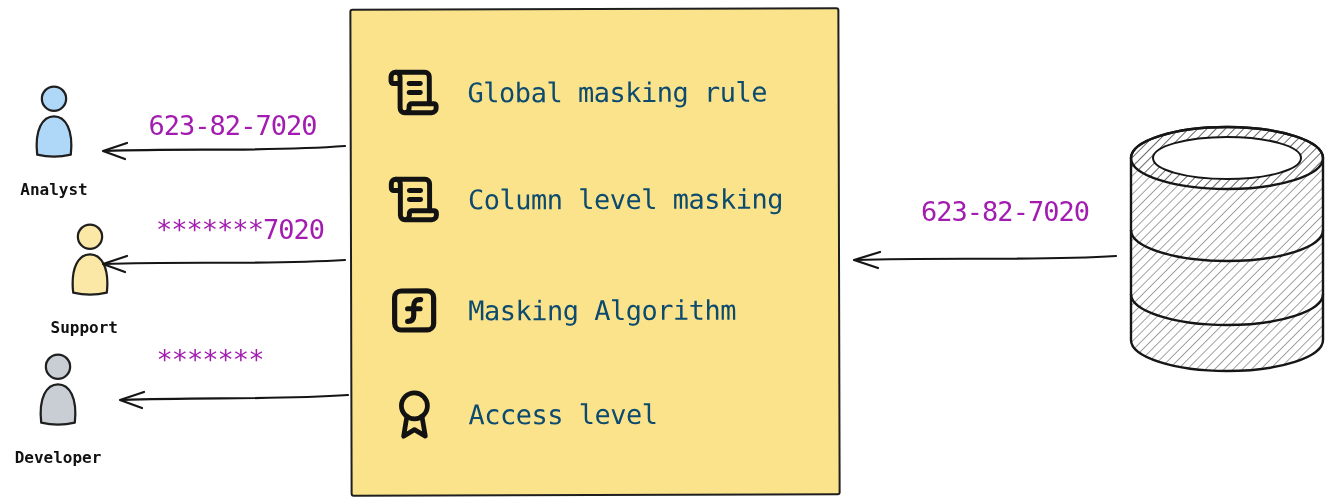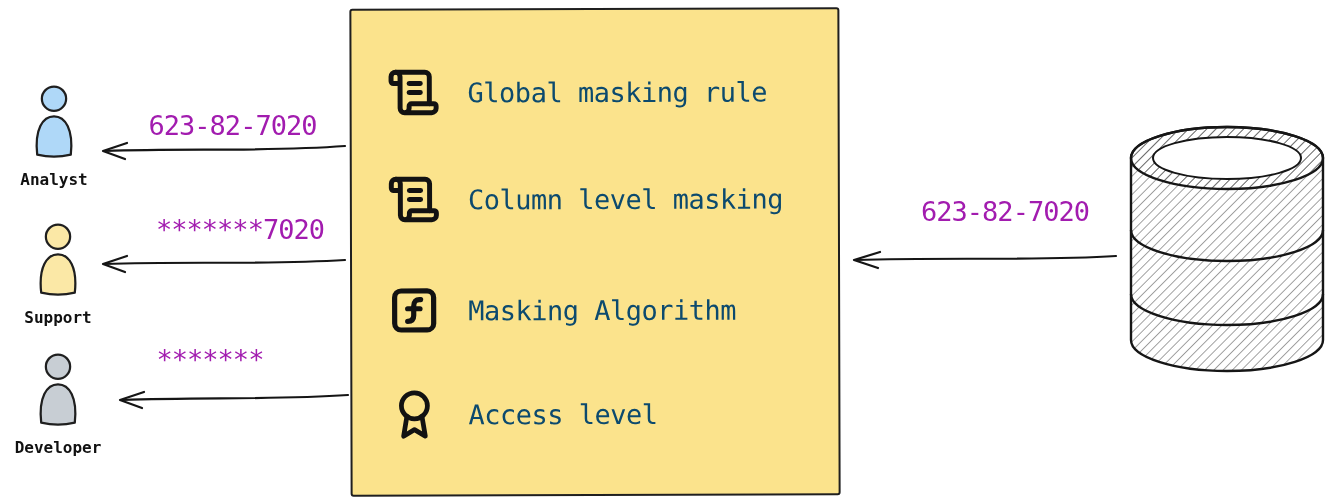--- a/index.html
+++ b/index.html
@@ -14,21 +14,21 @@
     background:#FBE38C;border:2px solid #1f1f1f;border-radius:3px;
     transform:rotate(-0.15deg);
   }
   .box-row{
     position:absolute;left:34px;display:flex;align-items:center;gap:26px;height:60px;
   }
   .box-row .icon{width:56px;height:56px;display:flex;align-items:center;justify-content:center;flex:0 0 auto;}
   .row-label{font-size:27px;font-weight:500;letter-spacing:-0.5px;white-space:nowrap;color:#0c4a6e;}
   
   .persona{position:absolute;width:96px;display:flex;flex-direction:column;align-items:center;}
-  .persona-label{font-size:16px;font-weight:600;margin-top:10px;white-space:nowrap;color:#111;}
+  .persona-label{font-size:16px;font-weight:600;margin-top:20px;white-space:nowrap;color:#111;}
   
   .flow-value{
     position:absolute;font-size:27px;font-weight:500;letter-spacing:-1px;
     text-align:center;white-space:nowrap;color:#a21caf;
   }
   .arrow{position:absolute;}
 </style>
 </head>
 <body>
 
@@ -37,21 +37,21 @@
   <div class="persona" style="left:6px;top:84px;">
     <svg width="56" height="76" viewBox="0 0 60 80">
       <g stroke="#1f1f1f" stroke-width="2.4" stroke-linejoin="round" fill="#AFD8F8">
         <circle cx="30" cy="15" r="13"></circle>
         <path d="M12,75 C9,48 18,34 30,34 C42,34 51,48 48,75 Q30,79 12,75 Z"></path>
       </g>
     </svg>
     <div class="persona-label">Analyst</div>
   </div>
 
-  <div class="persona" style="left:10px;top:222px;">
+  <div class="persona" style="left:22px;top:222px;align-items:flex-end;">
     <svg width="56" height="76" viewBox="0 0 60 80">
       <g stroke="#1f1f1f" stroke-width="2.4" stroke-linejoin="round" fill="#FBE8A6">
         <circle cx="30" cy="15" r="13"></circle>
         <path d="M12,75 C9,48 18,34 30,34 C42,34 51,48 48,75 Q30,79 12,75 Z"></path>
       </g>
     </svg>
     <div class="persona-label">Support</div>
   </div>
 
   <div class="persona" style="left:10px;top:352px;">

